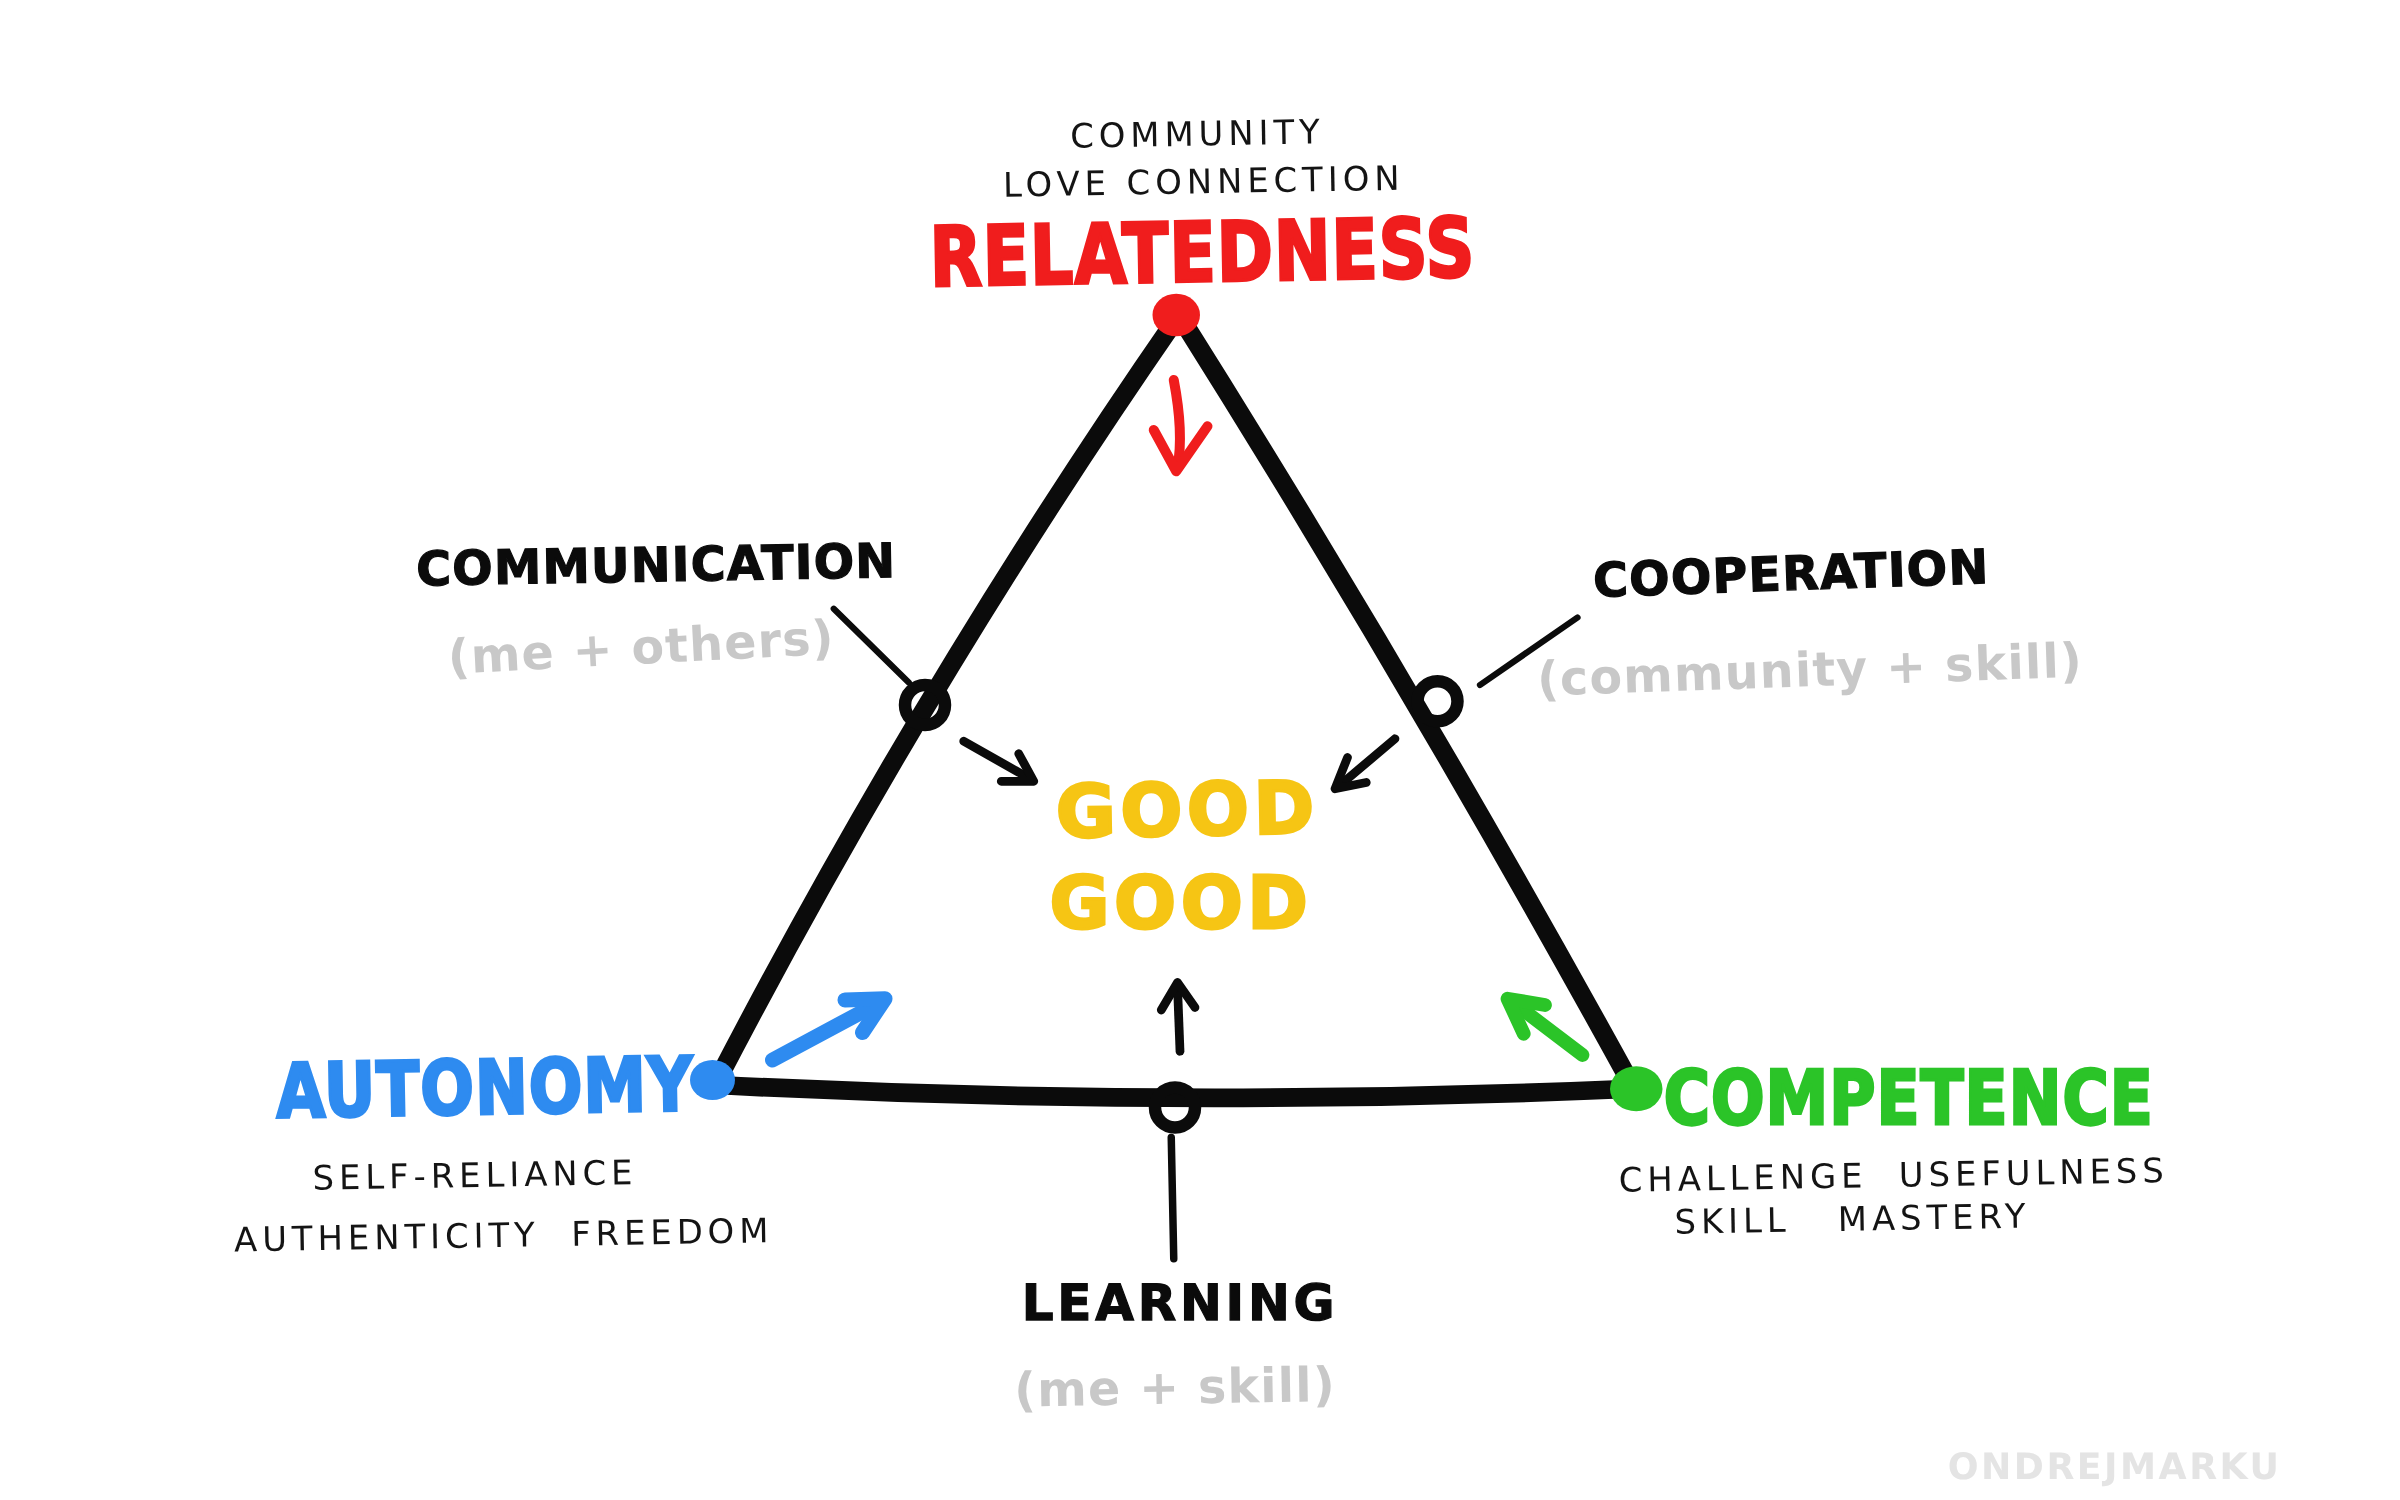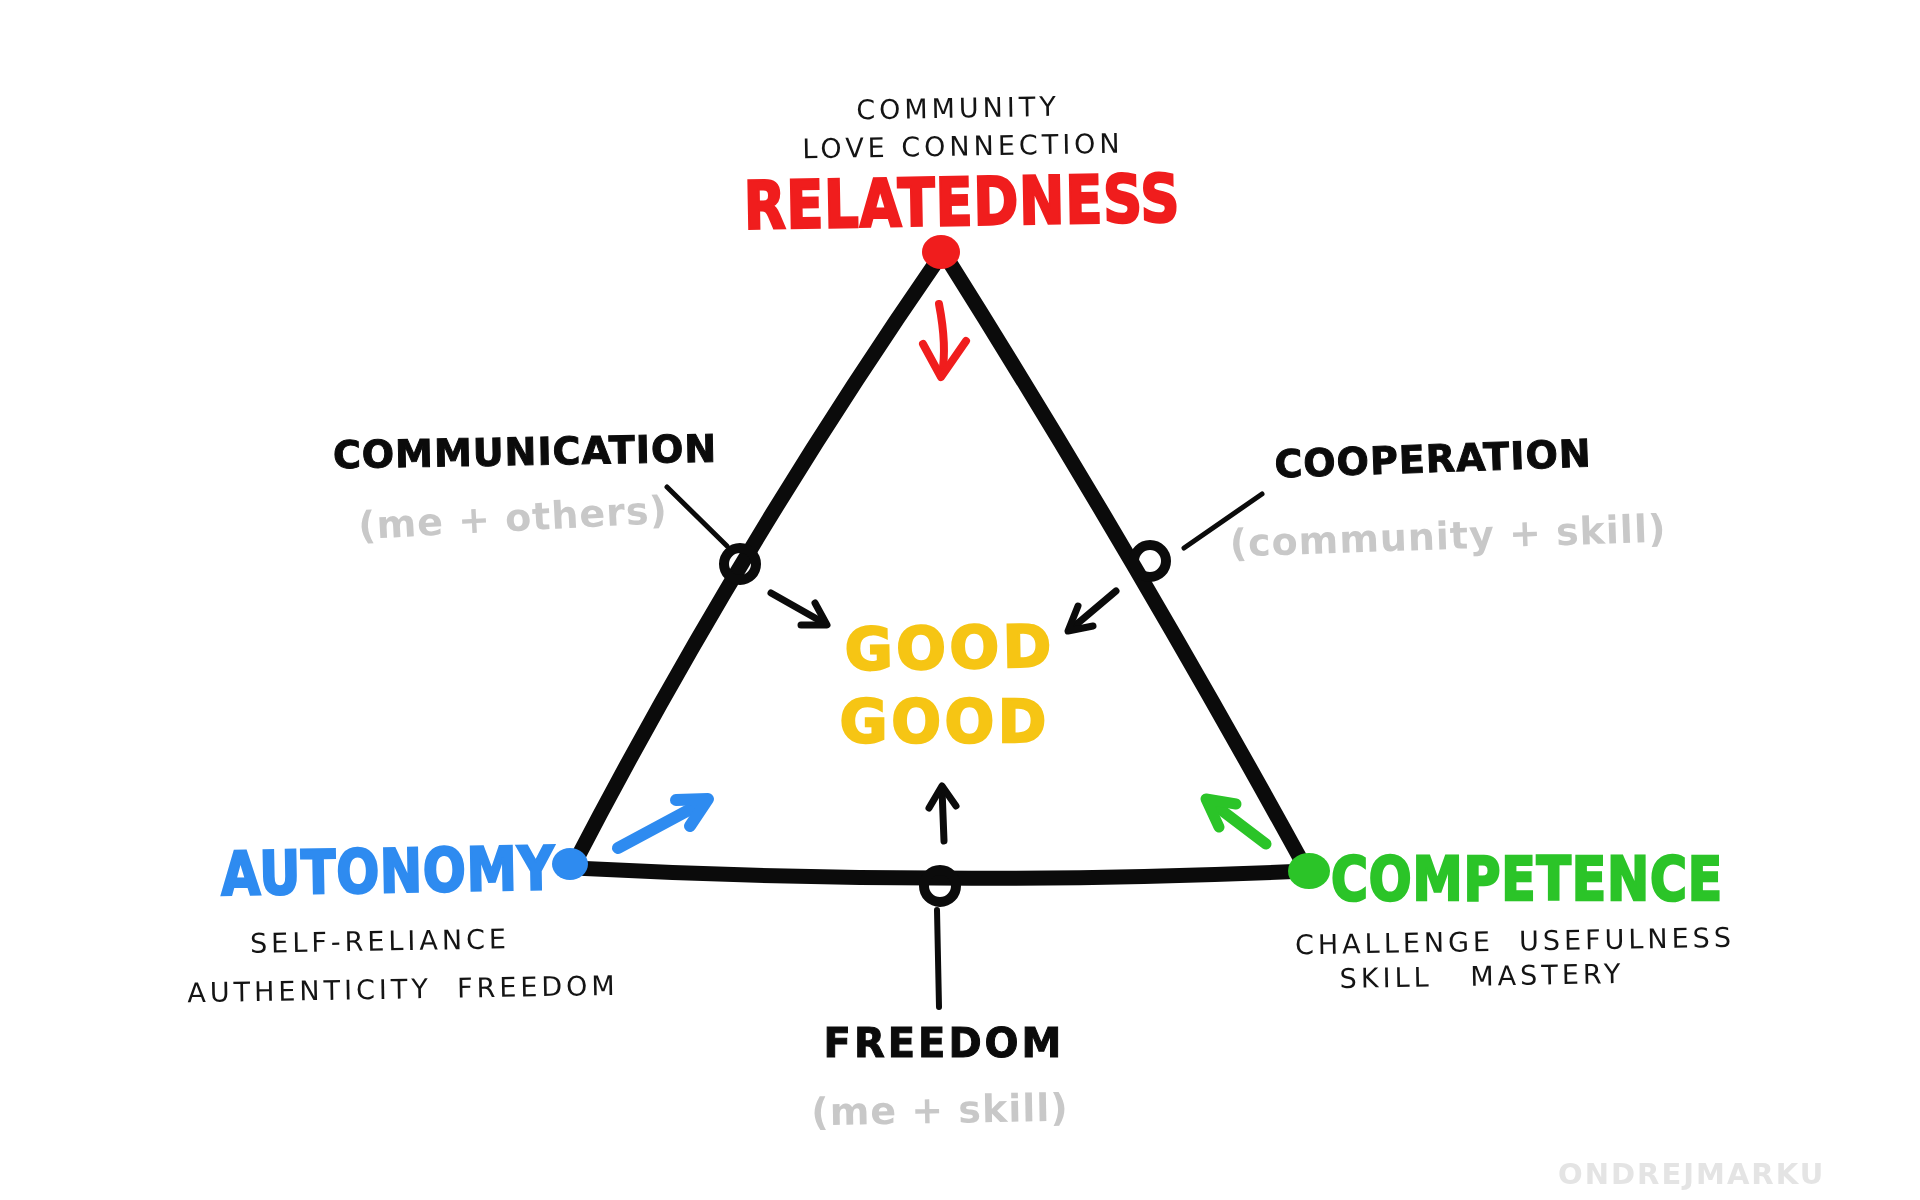--- a/index.html
+++ b/index.html
@@ -157,18 +157,18 @@
   <div class="lbl life-word">GOOD</div>
 
   <div class="lbl marker autonomy-word">AUTONOMY</div>
   <div class="lbl keywords kw-selfreliance">SELF-RELIANCE</div>
   <div class="lbl keywords kw-authfree">AUTHENTICITY  FREEDOM</div>
 
   <div class="lbl marker competence-word">COMPETENCE</div>
   <div class="lbl keywords kw-challenge">CHALLENGE  USEFULNESS</div>
   <div class="lbl keywords kw-skillmastery">SKILL   MASTERY</div>
 
-  <div class="lbl edge-label learning-label">FREEDOM</div>
+  <div class="lbl edge-label learning-label">LEARNING</div>
   <div class="lbl formula f-me-skill">(me + skill)</div>
 
   <div class="lbl watermark">ONDREJMARKUS.COM</div>
 
 </div>
 
 </body></html>

